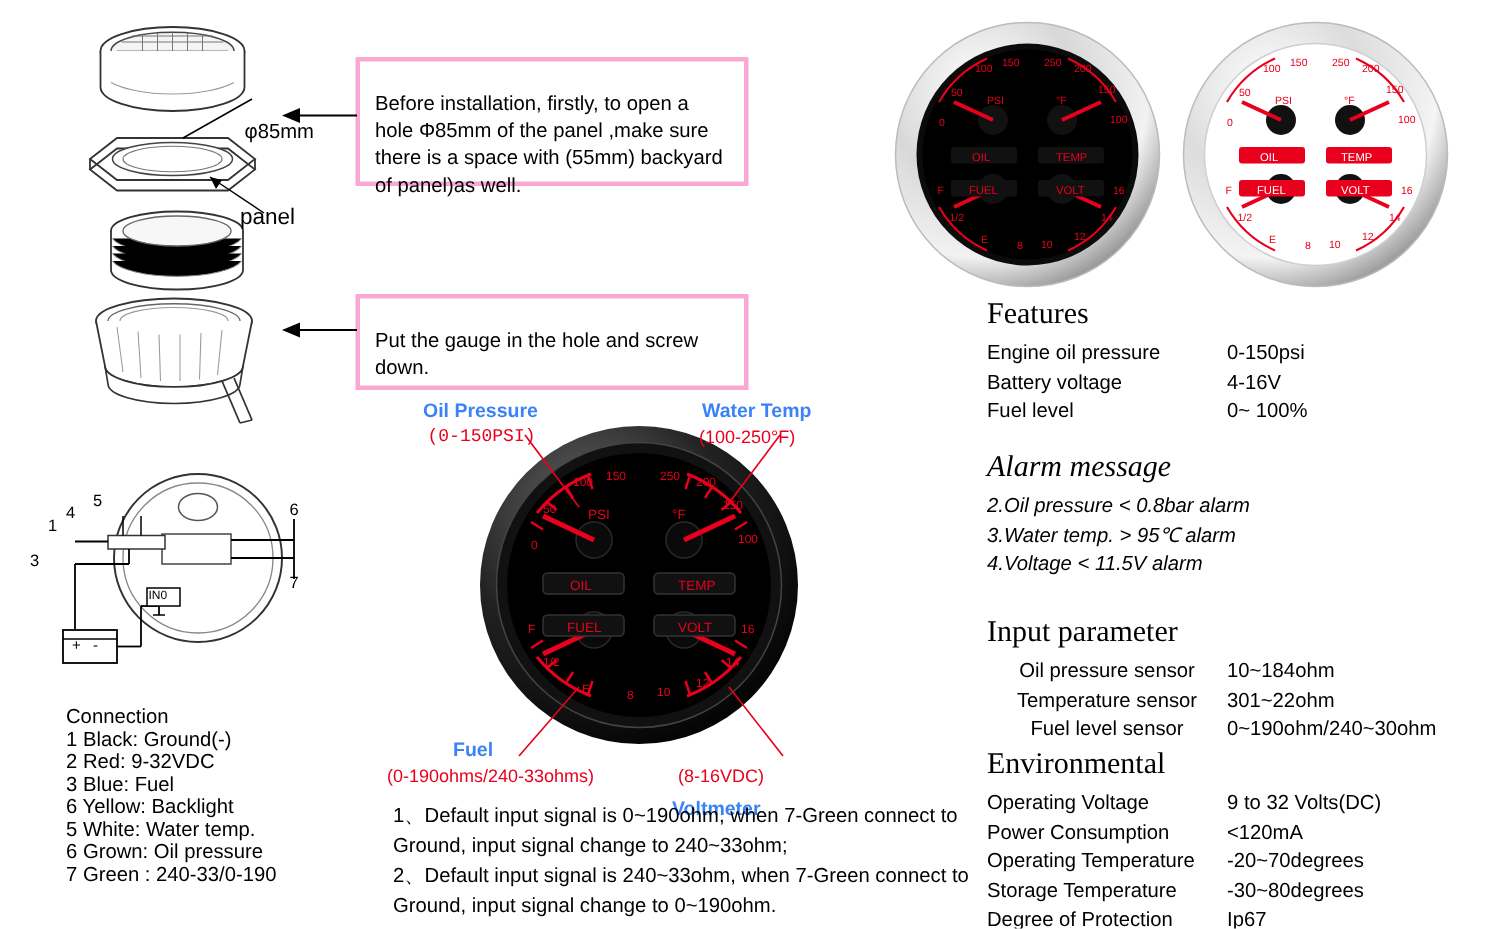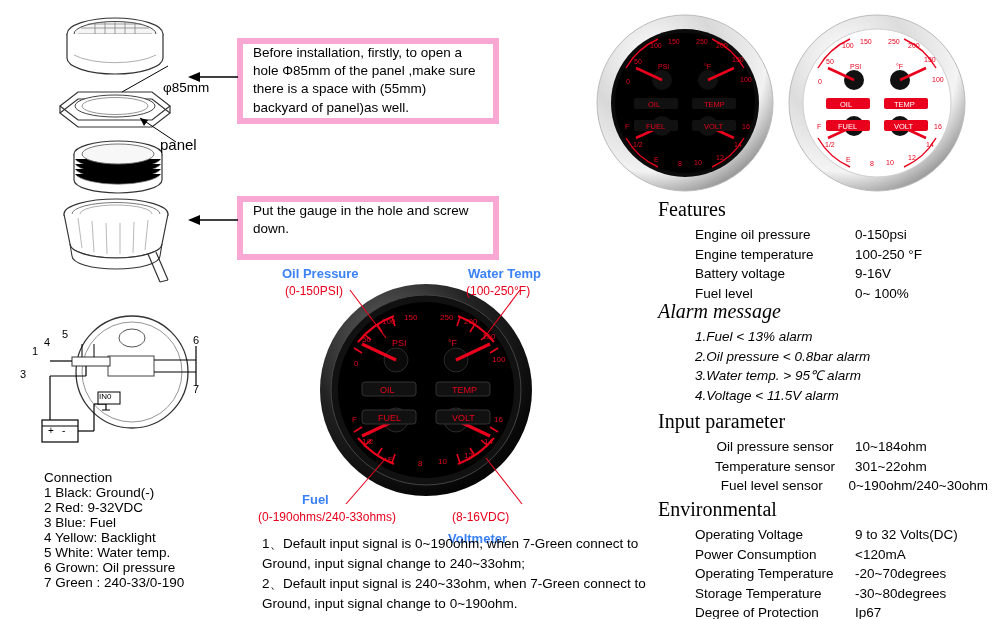--- a/index.html
+++ b/index.html
@@ -3,28 +3,28 @@
 <meta charset="utf-8">
 <style>
   html,body{margin:0;padding:0;}
   body{
     width:1000px;height:619px;background:#ffffff;
     font-family:"Liberation Sans", sans-serif;
     position:relative;overflow:hidden;color:#000;
   }
   .abs{position:absolute;}
   .callout{
-    border:6px solid #f9a8d4;background:#fff;font-size:13.5px;line-height:1.35;
-    padding:0 10px;box-sizing:border-box;
+    border:3px solid #f9a8d4;background:#fff;font-size:13.5px;line-height:1.35;
+    padding:19px 10px;box-sizing:border-box;
   }
   .lbl{font-size:13.5px;}
   .red{color:#e8001c;}
   .redb{color:#3b82f6;font-weight:bold;}
   h2.sec{font-size:20px;margin:0;font-weight:normal;font-family:"Liberation Serif", serif;}
-  .speclist{font-size:13.5px;line-height:1.45;margin-left:37px;}
+  .speclist{font-size:13.5px;line-height:1.45;}
   .specrow{display:flex;}
   .specrow .k{width:160px;}
   .note{font-size:13.5px;line-height:1.45;margin-left:24px;}
   svg{display:block;overflow:visible;}
 </style>
 </head>
 <body>
 
 <div class="abs" style="left:50px;top:14px;">
   <svg width="130" height="70" viewBox="0 0 130 70">
@@ -165,21 +165,21 @@
 <div class="abs" style="left:193px;top:383px;font-size:11px;">7</div>
 <div class="abs" style="left:99px;top:392px;font-size:8px;">IN0</div>
 <div class="abs" style="left:48px;top:425px;font-size:10px;">+</div>
 <div class="abs" style="left:62px;top:425px;font-size:10px;">-</div>
 
 <div class="abs" style="left:44px;top:470px;">
   <div class="lbl">Connection</div>
   <div class="lbl">1 Black: Ground(-)</div>
   <div class="lbl">2 Red: 9-32VDC</div>
   <div class="lbl">3 Blue: Fuel</div>
-  <div class="lbl">4 Yellow: Backlight</div>
+  <div class="lbl">6 Yellow: Backlight</div>
   <div class="lbl">5 White: Water temp.</div>
   <div class="lbl">6 Grown:  Oil pressure</div>
   <div class="lbl">7 Green : 240-33/0-190</div>
 </div>
 
 <div class="abs" style="left:318px;top:282px;">
   <svg width="216" height="216" viewBox="0 0 216 216">
     <defs>
       <radialGradient id="bezelGrad" cx="35%" cy="28%" r="75%">
         <stop offset="0%" stop-color="#6a6a6a"></stop>
@@ -264,21 +264,21 @@
 <div class="abs" style="left:290px;top:272px;">
   <svg width="290" height="250" viewBox="0 0 290 250">
     <line x1="60" y1="18" x2="96" y2="66" stroke="#e8001c" stroke-width="1.1"></line>
     <line x1="230" y1="18" x2="194" y2="66" stroke="#e8001c" stroke-width="1.1"></line>
     <line x1="56" y1="232" x2="96" y2="186" stroke="#e8001c" stroke-width="1.1"></line>
     <line x1="232" y1="232" x2="196" y2="186" stroke="#e8001c" stroke-width="1.1"></line>
   </svg>
 </div>
 
 <div class="abs redb" style="left:282px;top:266px;font-size:13px;">Oil Pressure</div>
-<div class="abs red" style="left:285px;top:284px;font-size:12px;">(0-150PSI)</div>
+<div class="abs red" style="left:285px;top:284px;font-size:12px;font-family:Liberation Mono, monospace;">(0-150PSI)</div>
 
 <div class="abs redb" style="left:468px;top:266px;font-size:13px;">Water Temp</div>
 <div class="abs red" style="left:466px;top:284px;font-size:12px;">(100-250°F)</div>
 
 <div class="abs redb" style="left:302px;top:492px;font-size:13px;">Fuel</div>
 <div class="abs red" style="left:258px;top:510px;font-size:12px;">(0-190ohms/240-33ohms)</div>
 
 <div class="abs redb" style="left:448px;top:496px;font-size:13px;margin-top:35px;">Voltmeter</div>
 <div class="abs red" style="left:452px;top:510px;font-size:12px;">(8-16VDC)</div>
 
@@ -401,38 +401,33 @@
 </div>
 
 <div class="abs" style="left:658px;top:198px;width:330px;">
   <h2 class="sec">Features</h2>
   <div class="speclist" style="margin-top:4px;">
     <div class="specrow">
         <span class="k">Engine oil pressure</span>
         <span>0-150psi</span>
       </div>
     <div class="specrow">
-        <span class="k">Engine temperature</span>
-        <span>100-250 °F</span>
-      </div>
-    <div class="specrow">
         <span class="k">Battery voltage</span>
-        <span>9-16V</span>
+        <span>4-16V</span>
       </div>
     <div class="specrow">
         <span class="k">Fuel level</span>
         <span>0~ 100%</span>
       </div>
   </div>
 </div>
 
 <div class="abs" style="left:658px;top:300px;width:330px;font-style:italic;">
   <h2 class="sec">Alarm  message</h2>
   <div class="speclist" style="margin-top:4px;">
-    <div>1.Fuel &lt; 13% alarm</div>
     <div>2.Oil pressure &lt; 0.8bar alarm</div>
     <div>3.Water temp. &gt; 95℃ alarm</div>
     <div>4.Voltage &lt; 11.5V alarm</div>
   </div>
 </div>
 
 <div class="abs" style="left:658px;top:410px;width:330px;">
   <h2 class="sec">Input parameter</h2>
   <div class="speclist" style="margin-top:4px;text-align:center;">
     <div class="specrow">

